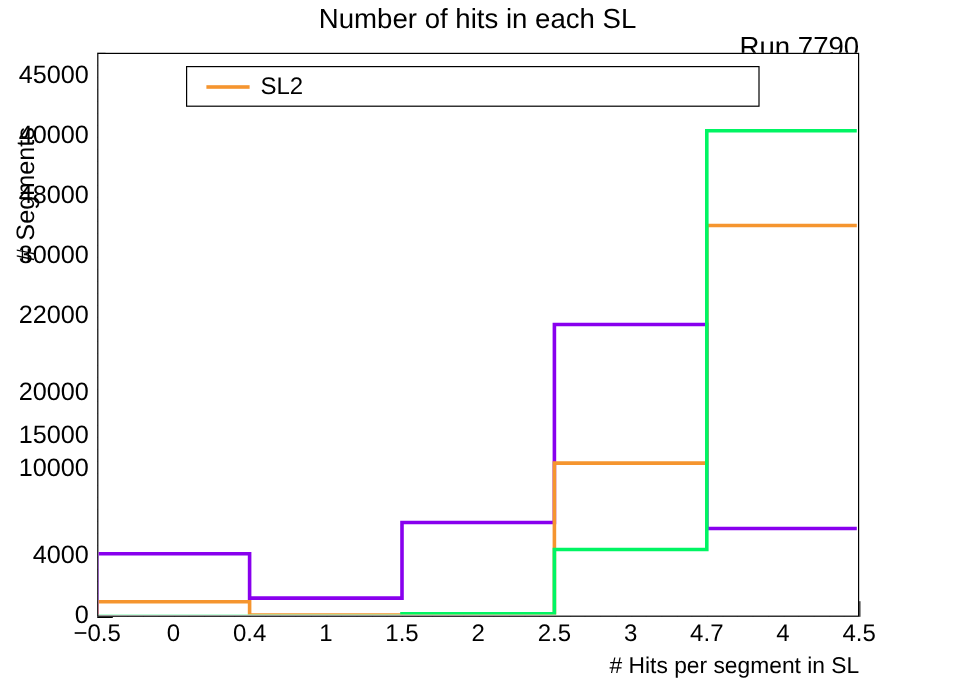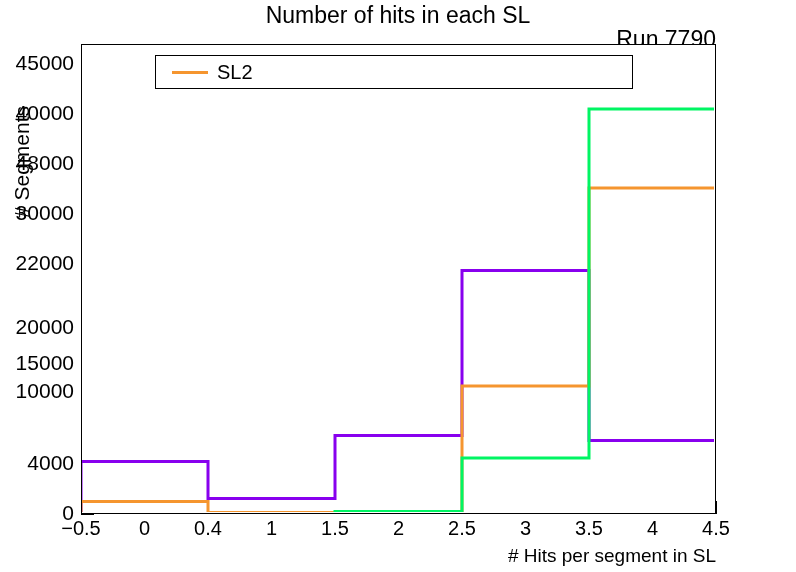--- a/index.html
+++ b/index.html
@@ -219,21 +219,21 @@
       <div class="xtick-label" style="left: 271.5px;">1</div>
       <div class="xtick-major" style="left: 335px;"></div>
       <div class="xtick-label" style="left: 335px;">1.5</div>
       <div class="xtick-major" style="left: 398.5px;"></div>
       <div class="xtick-label" style="left: 398.5px;">2</div>
       <div class="xtick-major" style="left: 462px;"></div>
       <div class="xtick-label" style="left: 462px;">2.5</div>
       <div class="xtick-major" style="left: 525.5px;"></div>
       <div class="xtick-label" style="left: 525.5px;">3</div>
       <div class="xtick-major" style="left: 589px;"></div>
-      <div class="xtick-label" style="left: 589px;">3.5</div>
+      <div class="xtick-label" style="left: 589px;">4.7</div>
       <div class="xtick-major" style="left: 652.5px;"></div>
       <div class="xtick-label" style="left: 652.5px;">4</div>
       <div class="xtick-major" style="left: 716px;"></div>
       <div class="xtick-label" style="left: 716px;">4.5</div>
       <div class="xtick-minor" style="left: 93.7px;"></div>
       <div class="xtick-minor" style="left: 106.4px;"></div>
       <div class="xtick-minor" style="left: 119.1px;"></div>
       <div class="xtick-minor" style="left: 131.8px;"></div>
       <div class="xtick-minor" style="left: 157.2px;"></div>
       <div class="xtick-minor" style="left: 169.9px;"></div>

